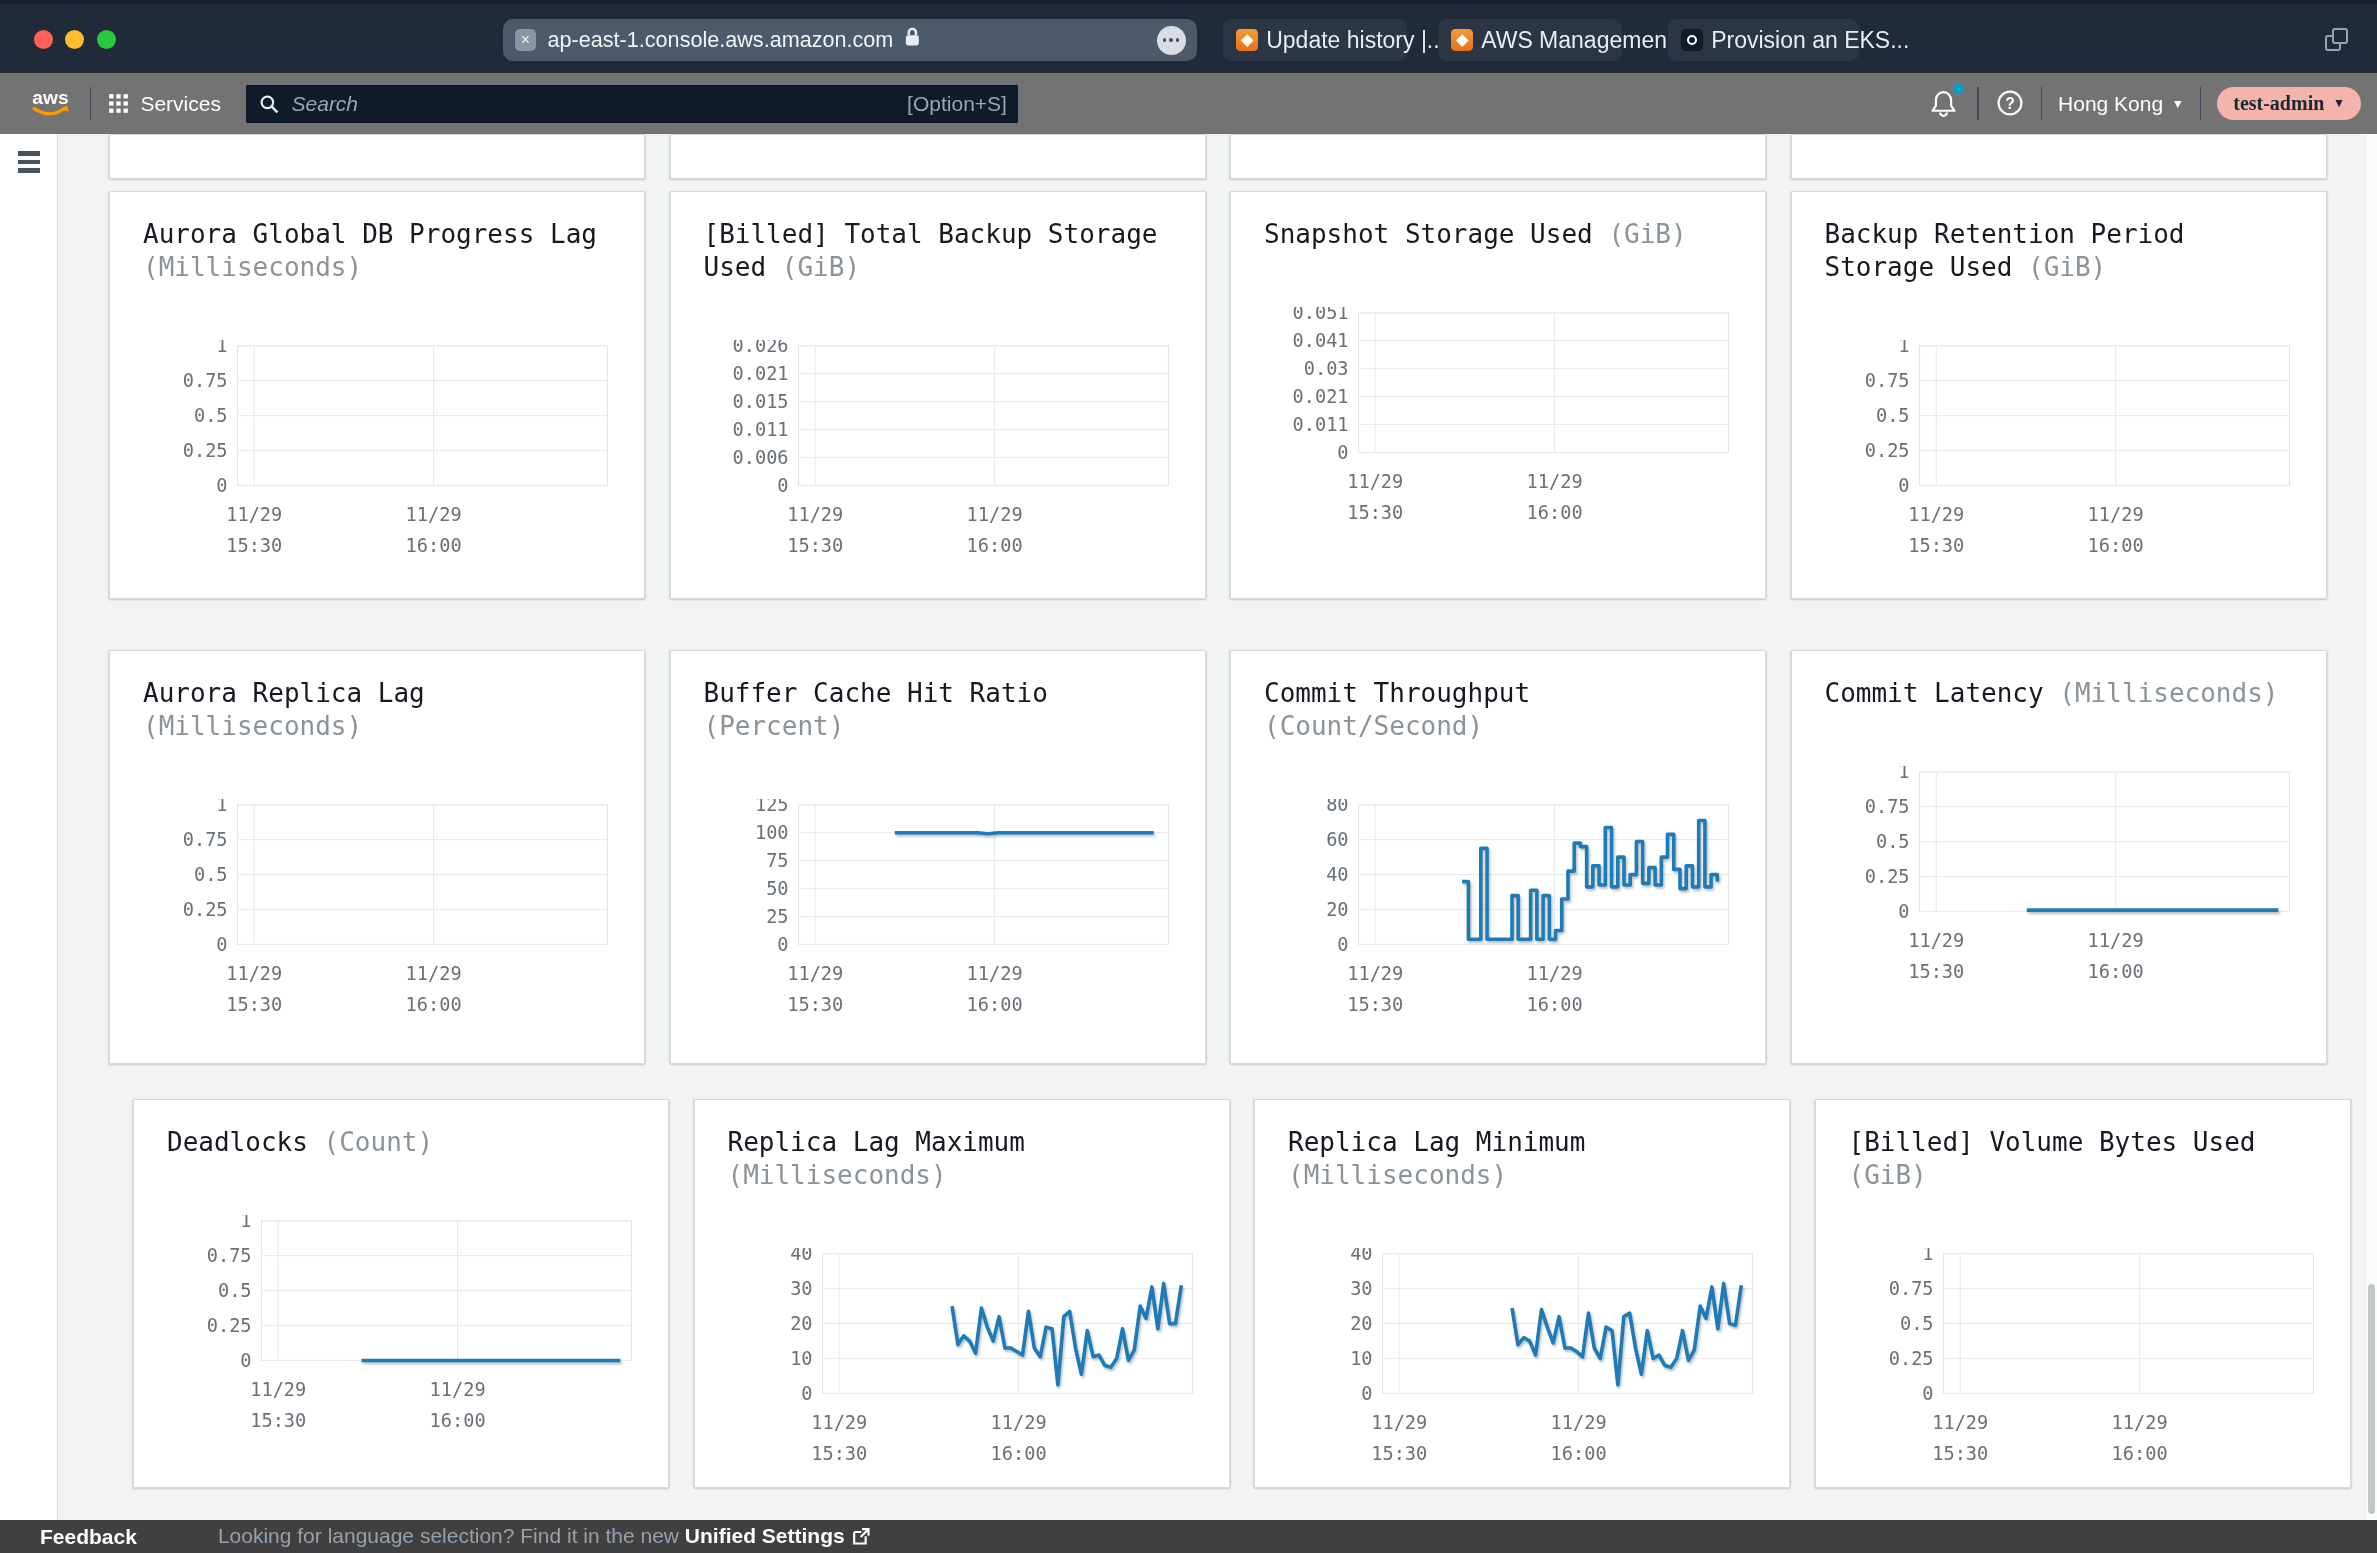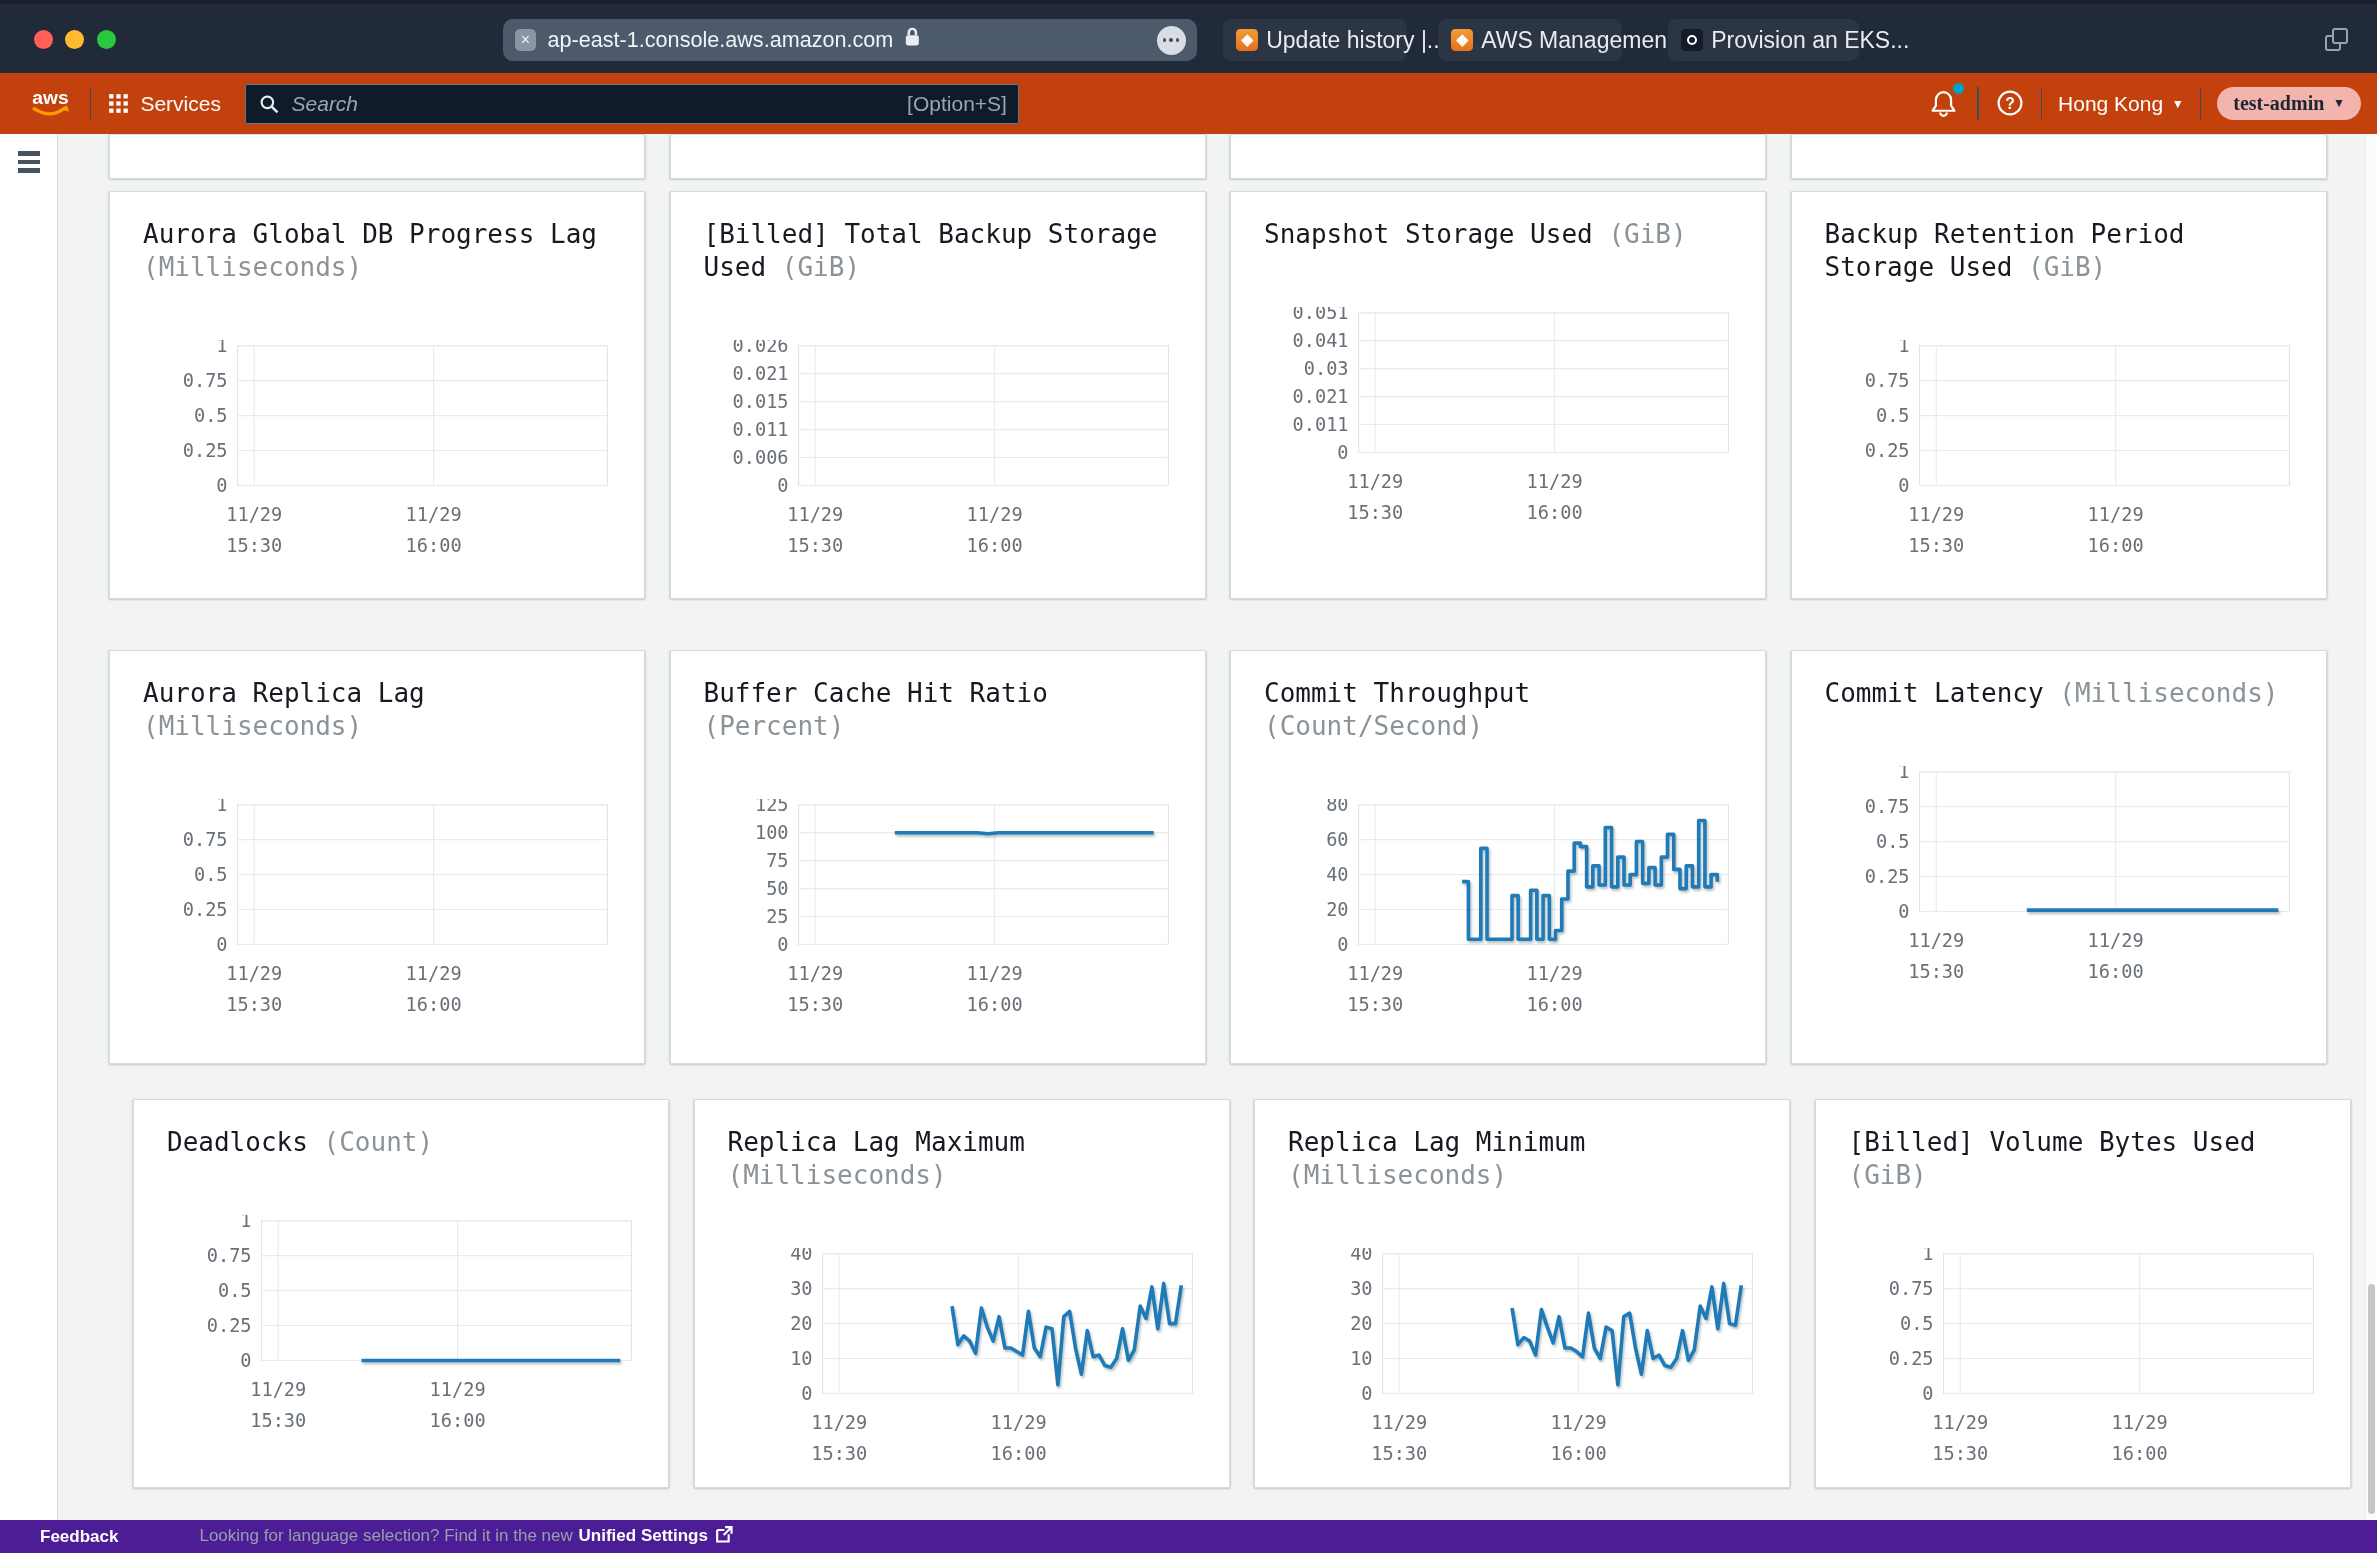--- a/index.html
+++ b/index.html
@@ -23,21 +23,21 @@
   .bico{width:21.6px;height:21.6px;border-radius:4.3px;flex:0 0 auto;display:flex;align-items:center;justify-content:center;}
   .bico.orange{background:linear-gradient(180deg,#f19d38,#e96f1b);}
   .bico.orange i{width:8.6px;height:8.6px;background:#fff;transform:rotate(45deg);opacity:.95;}
   .bico.dark{background:#151c28;}
   .bico.dark i{width:10px;height:10px;border:2.2px solid #fff;border-radius:50%;box-sizing:border-box;}
   .stack{position:absolute;right:26px;top:24px;width:26px;height:26px;}
   .stack b{position:absolute;width:16px;height:16px;border:2.2px solid #98a2b0;border-radius:2.9px;box-sizing:border-box;}
   .stack b:first-child{left:0;top:6.5px;}
   .stack b:last-child{left:6.5px;top:0;background:#212a39;}
   
-  .hdr{height:61px;background:#c2410c;display:flex;align-items:center;color:#fff;position:relative;}
+  .hdr{height:61px;background:#737373;display:flex;align-items:center;color:#fff;position:relative;}
   .hdr .sep{width:1.4px;height:33px;background:#3d4b5c;margin:0 16px;flex:0 0 auto;}
   .logo{margin-left:27px;flex:0 0 auto;}
   .svcbtn{display:flex;align-items:center;gap:10px;font-size:21px;flex:0 0 auto;}
   .search{margin-left:24.5px;width:774px;height:40px;background:#0f1b29;border:1.4px solid #697585;border-radius:2.2px;display:flex;align-items:center;padding:0 11.5px;box-sizing:border-box;gap:10px;flex:0 0 auto;}
   .search input{flex:1;background:transparent;border:none;outline:none;color:#e9eef4;font-size:21px;font-style:italic;font-family:"Liberation Sans",sans-serif;}
   .search input::placeholder{color:#9aa5b1;}
   .kbd{color:#9aa5b1;font-size:21px;font-style:normal;}
   .hdr-right{margin-left:auto;display:flex;align-items:center;margin-right:16px;}
   .bellwrap{position:relative;width:32px;height:32px;}
   .belldot{position:absolute;right:-2.9px;top:-4.3px;width:10.8px;height:10.8px;border-radius:50%;background:#00a1c9;}
@@ -61,21 +61,21 @@
   .chart-svg{display:block;width:100%;margin-top:56px;}
   .gl{stroke:#e9eced;stroke-width:1.6;}
   .pb{fill:none;stroke:#e1e5e5;stroke-width:1.6;}
   .tick{font-family:"DejaVu Sans Mono",monospace;font-size:26px;fill:#697078;}
   .ty{text-anchor:end;}
   .tx{text-anchor:middle;}
   .series{fill:none;stroke-width:5;stroke-linejoin:round;stroke-linecap:butt;filter:drop-shadow(2px 3px 1.5px rgba(0,28,36,.28));}
   .sbar{position:absolute;right:0;top:0;width:10.8px;height:100%;background:#fafbfb;border-left:0.7px solid #ececec;}
   .sthumb{position:absolute;right:2.2px;bottom:5.8px;width:6.5px;height:230px;border-radius:3.6px;background:#c2c6c9;}
   
-  .footer{height:34px;background:#4c1d95;display:flex;align-items:center;color:#fff;font-size:17px;}
+  .footer{height:34px;background:#404040;display:flex;align-items:center;color:#fff;font-size:21px;}
   .footer .fb{margin-left:40px;font-weight:bold;}
   .footer .lang{margin-left:81px;color:#95a0ab;}
   .footer .lang b{color:#fff;margin-left:5.8px;}
   .extlink{display:inline-block;vertical-align:-2.9px;margin-left:7.2px;}
   .footer .right{margin-left:auto;display:flex;align-items:center;}
   .footer .copy{margin-right:42px;}
   .footer a{color:#fff;text-decoration:none;}
   .footer .lnk{margin-right:37px;}
   .footer .lnk:last-child{margin-right:25px;}
 </style>

